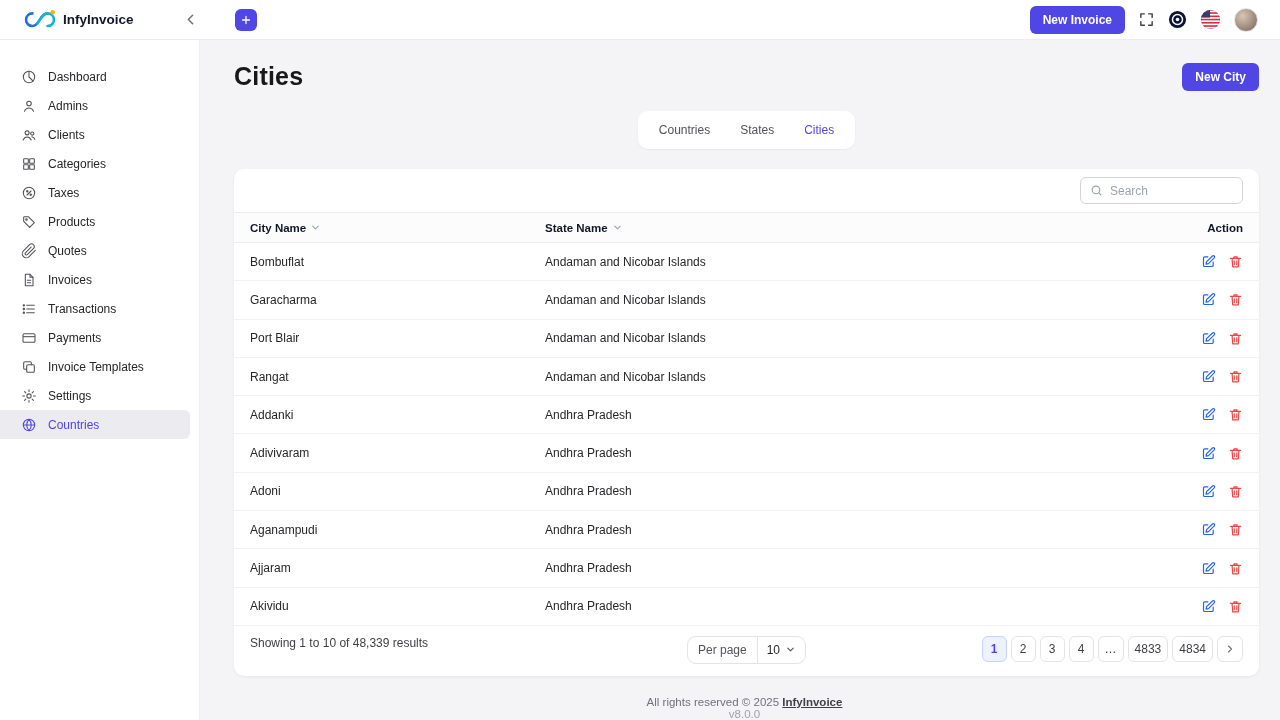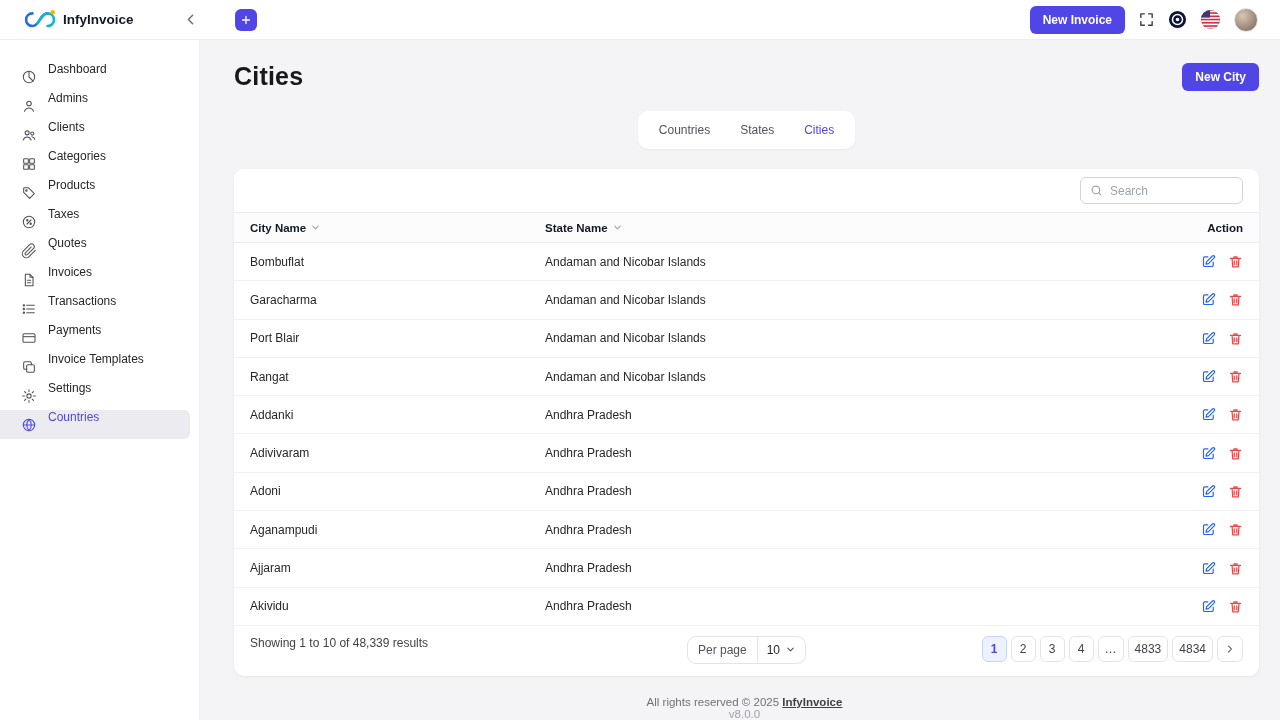--- a/index.html
+++ b/index.html
@@ -13,21 +13,21 @@
   .collapse-btn { margin-left:48px; display:flex; align-items:center; cursor:pointer; }
   .plus-btn { margin-left:36px; width:22px; height:22px; background:#4f46e5; border:none; border-radius:6px; color:#fff; display:flex; align-items:center; justify-content:center; cursor:pointer; }
   .topbar-right { margin-left:auto; display:flex; align-items:center; gap:13px; }
   .btn-primary { background:#4f46e5; color:#fff; border:none; border-radius:6px; font-size:12px; font-weight:600; padding:7px 13px; cursor:pointer; font-family:inherit; }
   .icon-btn { background:none; border:none; display:flex; align-items:center; cursor:pointer; padding:0; }
   .avatar { width:24px; height:24px; border-radius:50%; background:radial-gradient(circle at 35% 32%, #d9c6b4, #8d7b6d 75%); border:1px solid #e4e4e7; cursor:pointer; }
 
   
   .shell { display:flex; height:680px; }
   .sidebar { width:200px; background:#fff; border-right:1px solid #efeff1; padding-top:22px; flex-shrink:0; }
-  .side-item { display:flex; gap:11px; height:29px; padding:0 8px 0 21px; margin-right:9px; font-size:12px; font-weight:500; color:#27272a; border-radius:0 6px 6px 0; cursor:pointer; }
+  .side-item { display:flex; align-items:center; gap:11px; height:29px; padding:0 8px 0 21px; margin-right:9px; font-size:12px; font-weight:500; color:#27272a; border-radius:0 6px 6px 0; cursor:pointer; }
   .side-item .ic { display:flex; align-items:center; color:#52525b; }
   .side-item.active { background:#ececf0; color:#4f46e5; }
   .side-item.active .ic { color:#4f46e5; }
 
   .main { flex:1; padding:22px 21px 0 34px; display:flex; flex-direction:column; }
   .page-head { display:flex; align-items:center; }
   .page-title { font-size:25px; font-weight:700; color:#18181b; letter-spacing:.2px; }
   .page-head .btn-primary { margin-left:auto; }
 
   .tabs-wrap { display:flex; justify-content:center; margin-top:20px; }
@@ -177,38 +177,38 @@
             <rect x="13" y="4" width="7" height="7" rx="1"></rect>
             <rect x="4" y="13" width="7" height="7" rx="1"></rect>
             <rect x="13" y="13" width="7" height="7" rx="1"></rect>
           </svg>
         </span>
         <span>Categories</span>
       </div>
 
       <div class="side-item">
         <span class="ic">
-          <svg width="16" height="16" viewBox="0 0 24 24" fill="none" stroke="currentColor" stroke-width="1.6" stroke-linecap="round" stroke-linejoin="round">
-            <path d="M4 11V5a1 1 0 011-1h6l9 9-7 7-9-9z"></path>
-            <circle cx="8.2" cy="8.2" r="1.2"></circle>
-          </svg>
-        </span>
-        <span>Products</span>
-      </div>
-
-      <div class="side-item">
-        <span class="ic">
           <svg width="16" height="16" viewBox="0 0 24 24" fill="none" stroke="currentColor" stroke-width="1.6" stroke-linecap="round">
             <circle cx="12" cy="12" r="8.5"></circle>
             <path d="M9 15l6-6"></path>
             <circle cx="9.4" cy="9.4" r="1"></circle>
             <circle cx="14.6" cy="14.6" r="1"></circle>
           </svg>
         </span>
         <span>Taxes</span>
+      </div>
+
+      <div class="side-item">
+        <span class="ic">
+          <svg width="16" height="16" viewBox="0 0 24 24" fill="none" stroke="currentColor" stroke-width="1.6" stroke-linecap="round" stroke-linejoin="round">
+            <path d="M4 11V5a1 1 0 011-1h6l9 9-7 7-9-9z"></path>
+            <circle cx="8.2" cy="8.2" r="1.2"></circle>
+          </svg>
+        </span>
+        <span>Products</span>
       </div>
 
       <div class="side-item">
         <span class="ic">
           <svg width="16" height="16" viewBox="0 0 24 24" fill="none" stroke="currentColor" stroke-width="1.6" stroke-linecap="round" stroke-linejoin="round">
             <path d="M21.4 11.1l-9.2 9.2a6 6 0 01-8.5-8.5l9.2-9.2a4 4 0 015.7 5.7l-9.2 9.2a2 2 0 01-2.8-2.8l8.5-8.5"></path>
           </svg>
         </span>
         <span>Quotes</span>
       </div>

